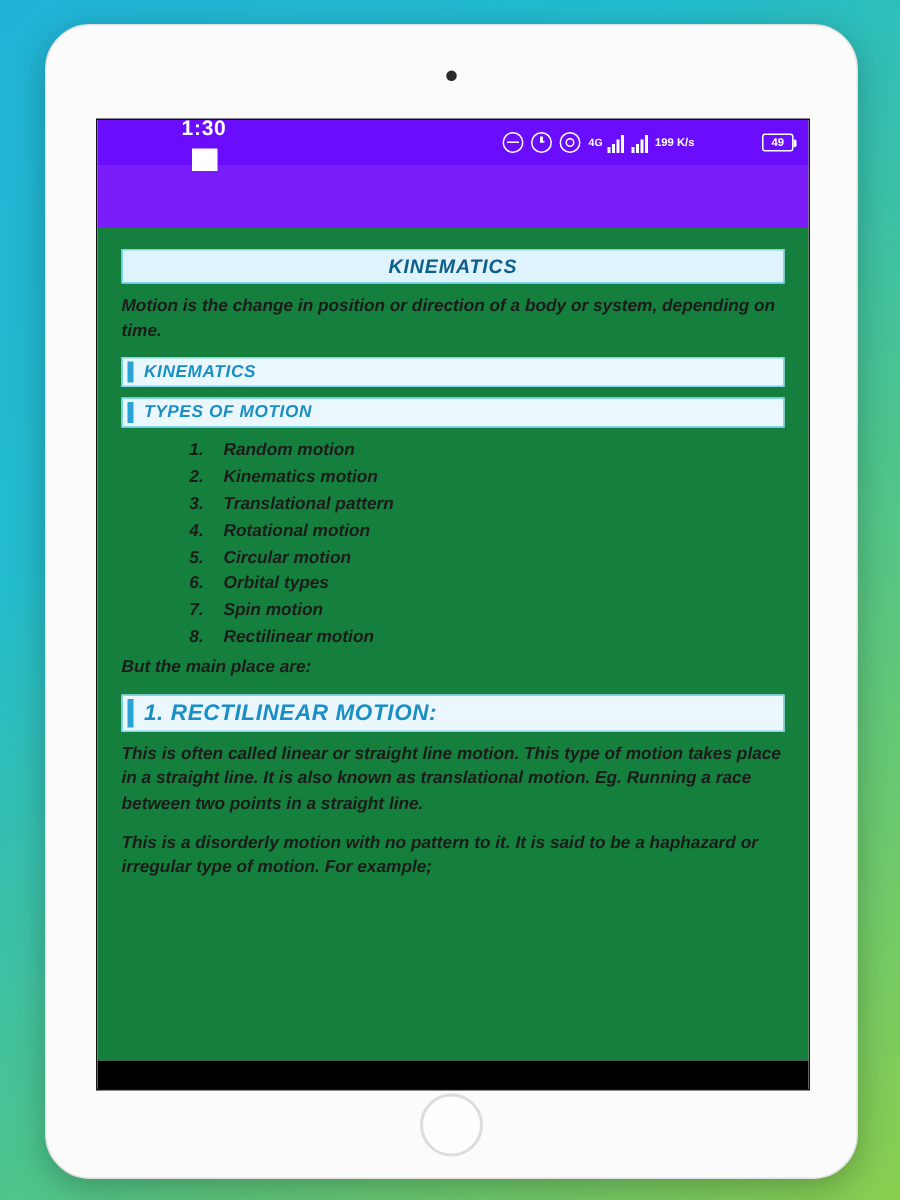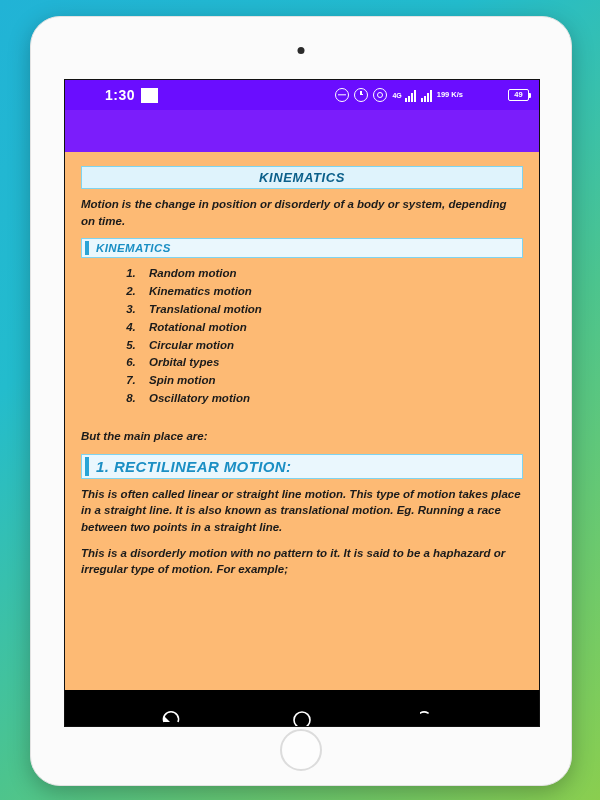--- a/index.html
+++ b/index.html
@@ -74,21 +74,22 @@
     justify-content: space-between;
     padding: 0 8px;
     color: #ffffff;
     font-size: 13px;
     font-weight: bold;
   }
   .status-left {
     display: flex;
     align-items: center;
     gap: 6px;
-    margin-left: 32px;
+    margin-left: 48px;
+    flex-direction: column;
   }
   .clock { font-size: 14px; letter-spacing: 0.5px; }
   .white-box {
     width: 17px;
     height: 15px;
     background: #ffffff;
   }
   .status-right {
     display: flex;
     align-items: center;
@@ -175,24 +176,24 @@
   }
 
   
   .app-bar {
     height: 42px;
     background: #7b1dfb;
   }
 
   
   .doc {
-    padding: 14px 16px 10px 16px;
+    padding: 14px 16px 27px 16px;
     height: 514px;
     overflow: hidden;
-    background: #fdba74;
+    background: #15803d;
   }
   .title-band {
     border: 1px solid #7fd4ef;
     background: #dff3fc;
     text-align: center;
     color: #0b5f8a;
     font-weight: bold;
     font-style: italic;
     font-size: 13px;
     letter-spacing: 0.6px;
@@ -224,21 +225,21 @@
     position: absolute;
     left: 3px; top: 2px; bottom: 2px;
     width: 4px;
     background: #2aa4d6;
   }
   .sec-band.big {
     font-size: 15px;
     color: #1b8fc4;
   }
   ol.numlist {
-    margin: 4px 0 20px 0;
+    margin: 4px 0 2px 0;
     padding-left: 58px;
     font-style: italic;
     font-weight: bold;
     font-size: 11.5px;
     color: #1b1b1b;
     line-height: 1.55;
   }
   ol.numlist li { padding-left: 10px; }
 
   
@@ -305,33 +306,34 @@
         </span>
       </div>
     </div>
 
     <div class="app-bar"></div>
 
     <div class="doc">
 
       <div class="title-band">KINEMATICS</div>
 
-      <p class="para">Motion is the change in position or disorderly of a body or system, depending on time.</p>
+      <p class="para">Motion is the change in position or direction of a body or system, depending on time.</p>
 
       <div class="sec-band">KINEMATICS</div>
 
+      <div class="sec-band">TYPES OF MOTION</div>
       <ol class="numlist">
         <li>Random motion</li>
         <li>Kinematics motion</li>
-        <li>Translational motion</li>
+        <li>Translational pattern</li>
         <li>Rotational motion</li>
         <li>Circular motion</li>
         <li>Orbital types</li>
         <li>Spin motion</li>
-        <li>Oscillatory motion</li>
+        <li>Rectilinear motion</li>
       </ol>
       <p class="para">But the main place are:</p>
 
       <div class="sec-band big">1.    RECTILINEAR MOTION:</div>
       <p class="para">This is often called linear or straight line motion. This type of motion takes place in a straight line. It is also known as translational motion. Eg. Running a race between two points in a straight line.</p>
 
       <p class="para">This is a disorderly motion with no pattern to it. It is said to be a haphazard or irregular type of motion. For example;</p>
 
     </div>
 

